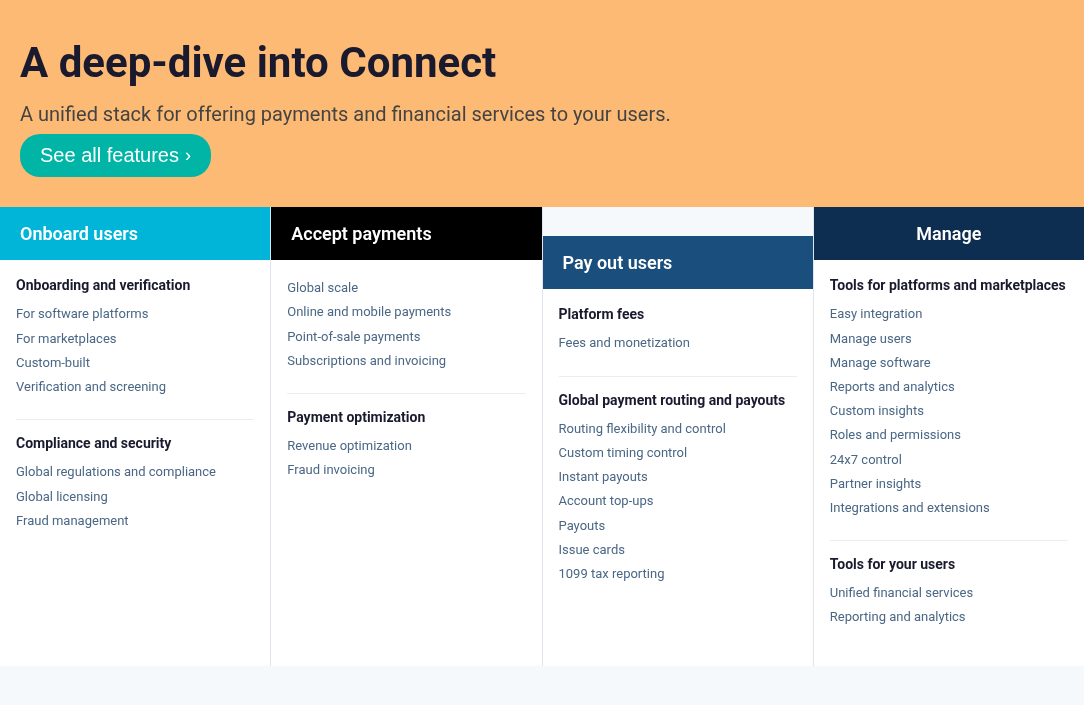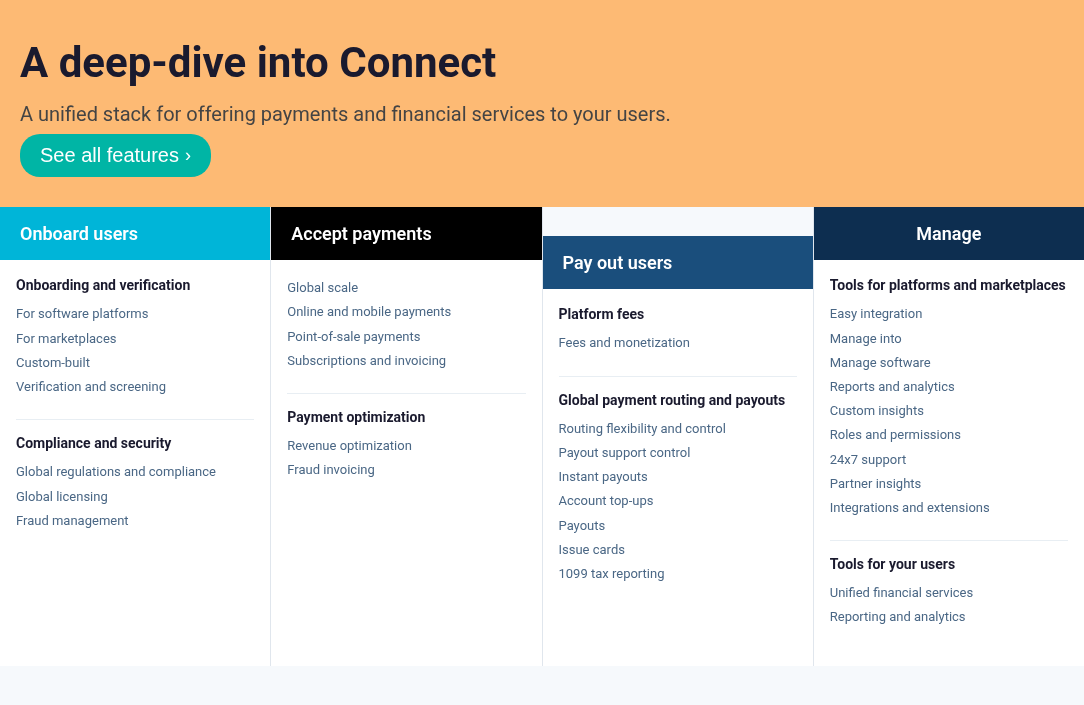--- a/index.html
+++ b/index.html
@@ -159,41 +159,41 @@
       <div class="column-header">Pay out users</div>
       <div class="column-body">
         <div class="section">
           <div class="section-title">Platform fees</div>
           <div class="section-item">Fees and monetization</div>
         </div>
         <hr class="divider">
         <div class="section">
           <div class="section-title">Global payment routing and payouts</div>
           <div class="section-item">Routing flexibility and control</div>
-          <div class="section-item">Payout support control</div>
+          <div class="section-item">Custom timing control</div>
           <div class="section-item">Instant payouts</div>
           <div class="section-item">Account top-ups</div>
           <div class="section-item">Payouts</div>
           <div class="section-item">Issue cards</div>
           <div class="section-item">1099 tax reporting</div>
         </div>
       </div>
     </div>
     <div class="column col-manage">
       <div class="column-header">Manage</div>
       <div class="column-body">
         <div class="section">
           <div class="section-title">Tools for platforms and marketplaces</div>
           <div class="section-item">Easy integration</div>
-          <div class="section-item">Manage into</div>
+          <div class="section-item">Manage users</div>
           <div class="section-item">Manage software</div>
           <div class="section-item">Reports and analytics</div>
           <div class="section-item">Custom insights</div>
           <div class="section-item">Roles and permissions</div>
-          <div class="section-item">24x7 support</div>
+          <div class="section-item">24x7 control</div>
           <div class="section-item">Partner insights</div>
           <div class="section-item">Integrations and extensions</div>
         </div>
         <hr class="divider">
         <div class="section">
           <div class="section-title">Tools for your users</div>
           <div class="section-item">Unified financial services</div>
           <div class="section-item">Reporting and analytics</div>
         </div>
       </div>

